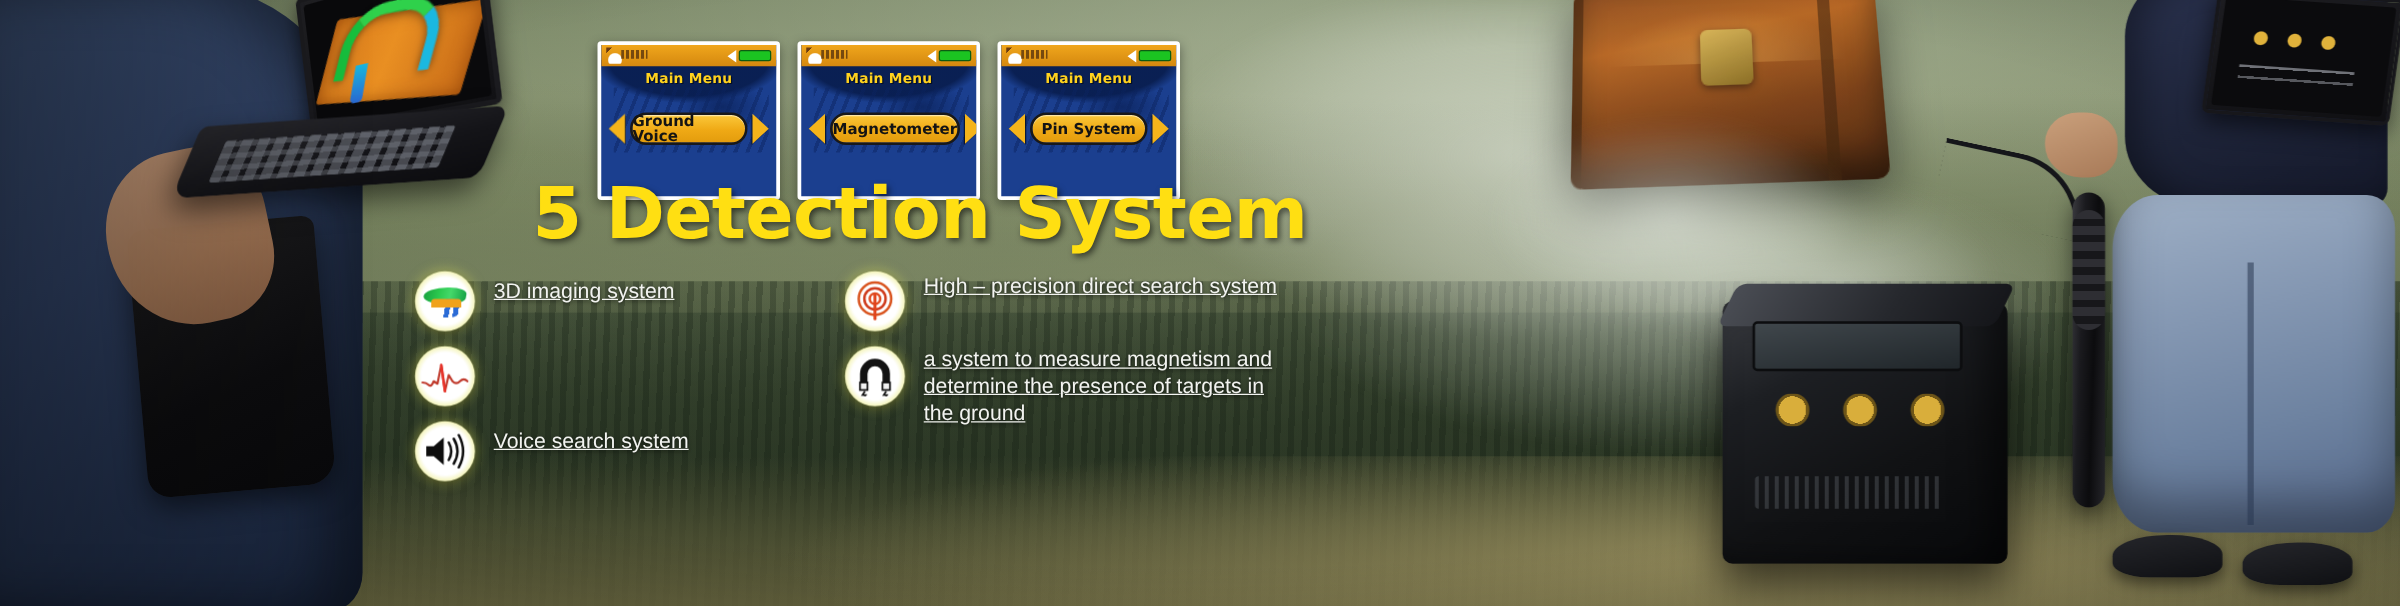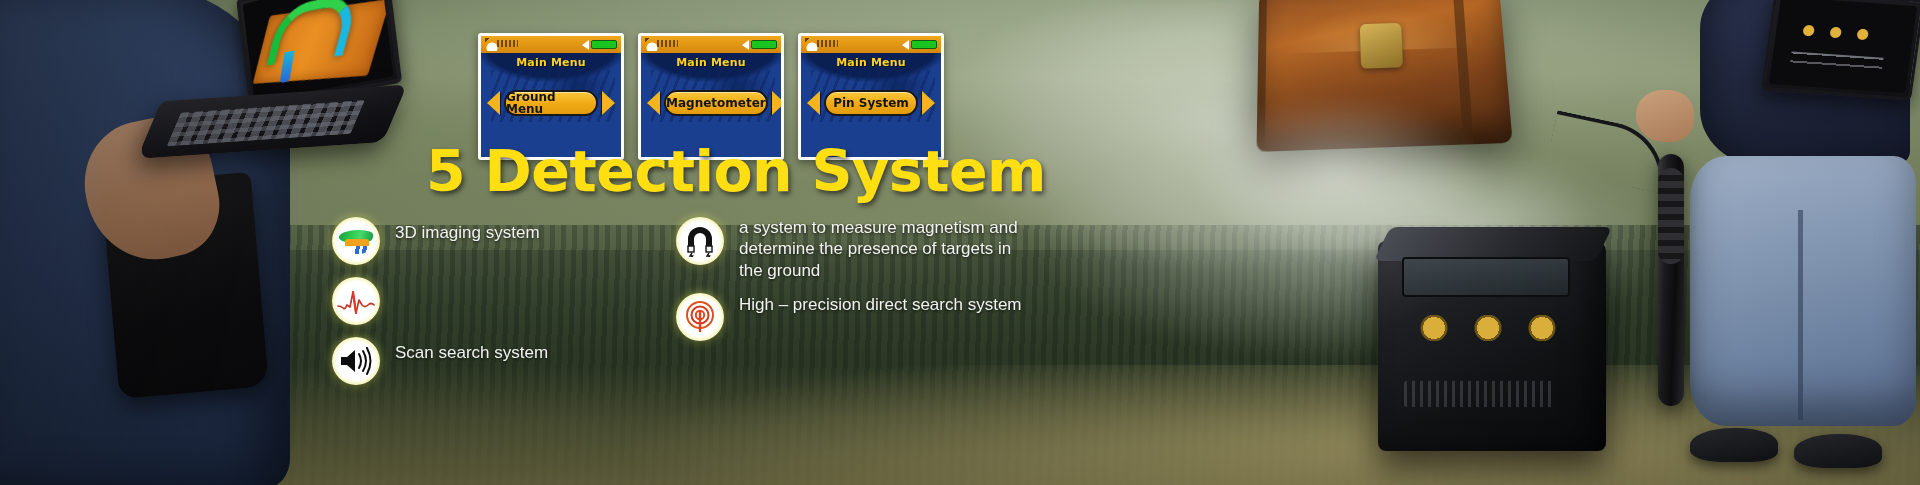--- a/index.html
+++ b/index.html
@@ -353,20 +353,21 @@
     background:radial-gradient(circle at 50% 50%, #ffffff 0 56%, #f7f7c8 68%, #e9ea62 84%, #d8d94a 100%);
     box-shadow:0 0 10px rgba(226,230,90,.55), 0 2px 5px rgba(0,0,0,.45);
     position:relative; overflow:hidden;
     display:flex; align-items:center; justify-content:center;
   }
   .feat-txt {
     color:#f2f3f0;
     font:400 17px/1.26 "Liberation Sans", sans-serif;
     padding-top:5px;
     text-shadow:0 1px 3px rgba(0,0,0,.65);
+    text-decoration:underline;
   }
   .feat-2line .feat-txt { padding-top:1px; }
   .feat-3line .feat-txt { padding-top:0px; }
 
   
   .ico-3d { width:34px; height:26px; position:relative; }
   .ico-3d::before{
     content:""; position:absolute; left:0; top:2px; width:34px; height:13px;
     background:linear-gradient(92deg,#19a33f 0%, #2cc94f 35%, #45d96a 62%, #16a347 100%);
     border-radius:56% 44% 36% 50%;
@@ -458,21 +459,21 @@
       <div class="card-topbar">
         <span class="card-logo"></span>
         <span class="card-batt">
           <span class="card-batt-ico"></span>
           <span class="card-batt-body"></span>
         </span>
       </div>
       <div class="card-title">Main Menu</div>
       <div class="card-sel">
         <span class="arrow-l"></span>
-        <span class="card-btn">Ground Menu</span>
+        <span class="card-btn">Ground Voice</span>
         <span class="arrow-r"></span>
       </div>
     </div>
 
     <div class="card">
       <div class="card-bgwave"></div>
       <div class="card-bgart"></div>
       <div class="card-topbar">
         <span class="card-logo"></span>
         <span class="card-batt">
@@ -530,47 +531,47 @@
 
     <div class="feat">
       <span class="feat-ico">
         <svg class="ico-speaker" viewBox="0 0 36 28">
           <path d="M3 10 H9 L17 3 V25 L9 18 H3 Z" fill="#0d0d0d"></path>
           <path d="M21 7 Q25 14 21 21" fill="none" stroke="#0d0d0d" stroke-width="2" stroke-linecap="round"></path>
           <path d="M25 4 Q31 14 25 24" fill="none" stroke="#0d0d0d" stroke-width="2" stroke-linecap="round"></path>
           <path d="M29 1 Q36 14 29 27" fill="none" stroke="#0d0d0d" stroke-width="2" stroke-linecap="round"></path>
         </svg>
       </span>
-      <span class="feat-txt">Scan search system</span>
+      <span class="feat-txt">Voice search system</span>
     </div>
 
   </div>
 
   <div class="features-right">
+
+    <div class="feat feat-2line">
+      <span class="feat-ico">
+        <svg class="ico-radar" viewBox="0 0 34 34">
+          <circle cx="17" cy="15" r="13" fill="none" stroke="#d9541f" stroke-width="2"></circle>
+          <circle cx="17" cy="15" r="8.5" fill="none" stroke="#cf3b1c" stroke-width="2"></circle>
+          <circle cx="17" cy="15" r="4.2" fill="none" stroke="#e04a1e" stroke-width="2"></circle>
+          <path d="M17 12 L17 31" stroke="#e0431b" stroke-width="2.4" stroke-linecap="round"></path>
+        </svg>
+      </span>
+      <span class="feat-txt">High – precision direct search system</span>
+    </div>
 
     <div class="feat feat-3line">
       <span class="feat-ico">
         <svg class="ico-magnet" viewBox="0 0 30 32">
           <path d="M6 22 V14 A9 9 0 0 1 24 14 V22" fill="none" stroke="#121212" stroke-width="6" stroke-linecap="butt"></path>
           <rect x="3" y="21" width="6" height="6" fill="#f2f2f2" stroke="#121212" stroke-width="1.4"></rect>
           <rect x="21" y="21" width="6" height="6" fill="#f2f2f2" stroke="#121212" stroke-width="1.4"></rect>
           <path d="M7 28 L5 31 L7.6 31 L5.8 34" fill="none" stroke="#121212" stroke-width="1.4"></path>
           <path d="M24 28 L22 31 L24.6 31 L22.8 34" fill="none" stroke="#121212" stroke-width="1.4"></path>
         </svg>
       </span>
       <span class="feat-txt">a system to measure magnetism and determine the presence of targets in the ground</span>
     </div>
 
-    <div class="feat feat-2line">
-      <span class="feat-ico">
-        <svg class="ico-radar" viewBox="0 0 34 34">
-          <circle cx="17" cy="15" r="13" fill="none" stroke="#d9541f" stroke-width="2"></circle>
-          <circle cx="17" cy="15" r="8.5" fill="none" stroke="#cf3b1c" stroke-width="2"></circle>
-          <circle cx="17" cy="15" r="4.2" fill="none" stroke="#e04a1e" stroke-width="2"></circle>
-          <path d="M17 12 L17 31" stroke="#e0431b" stroke-width="2.4" stroke-linecap="round"></path>
-        </svg>
-      </span>
-      <span class="feat-txt">High – precision direct search system</span>
-    </div>
-
   </div>
 
 </div>
 
 </body></html>

